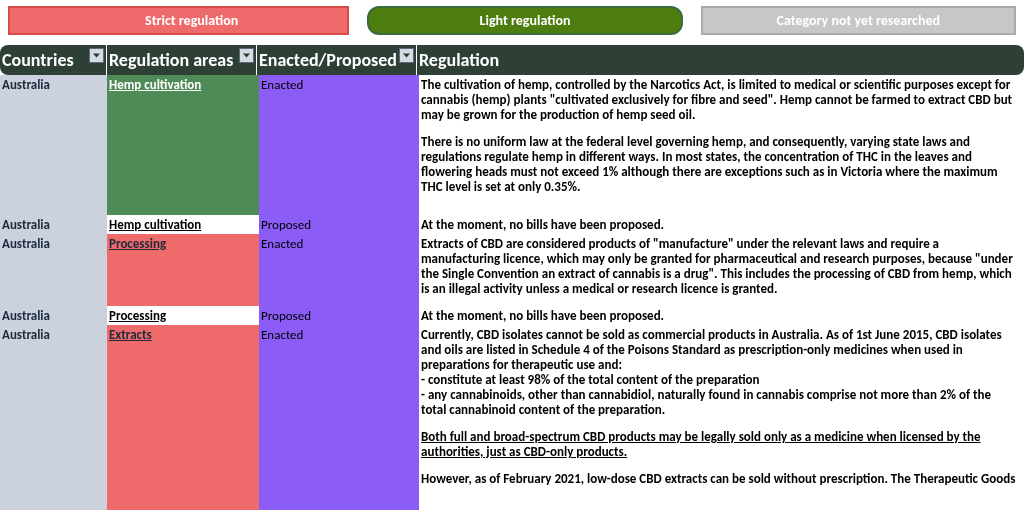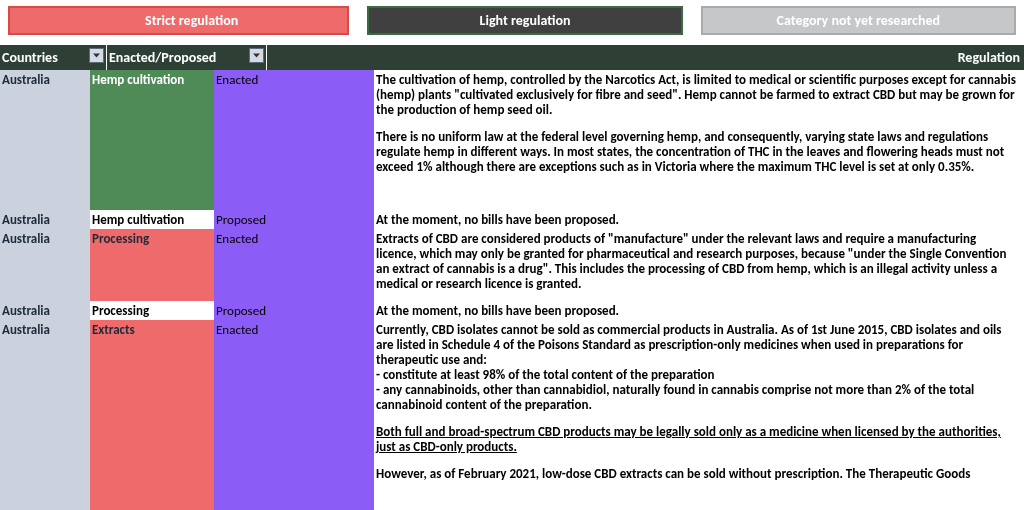--- a/index.html
+++ b/index.html
@@ -20,34 +20,35 @@
   .legend-item {
     flex: 1;
     text-align: center;
     font-weight: bold;
     font-size: 14px;
     padding: 4px 0;
     border: 2px solid;
   }
   .leg-strict { background:#ef6b6b; border-color:#d84a4a; color:#fff;padding-left:26px; }
   .leg-mild   { background:#f5c438; border-color:#d7a91e; color:#fff; }
-  .leg-light  { background:#404040; border-color:#3a6b41; color:#fff; }
+  .leg-light  { background:#4d7c0f; border-color:#3a6b41; color:#fff;border-radius:12px; }
   .leg-none   { background:#c5c7c9; border-color:#a8aaac; color:#fff; }
 
   .grid-header {
     display: flex;
     background: #2e4036;
     color: #fff;
     font-weight: bold;
-    font-size: 14px;
+    font-size: 18px;
+    border-radius: 8px;
   }
   .col-country { width: 107px; }
   .col-area    { width: 150px; }
   .col-status  { width: 160px; }
-  .col-reg     { flex: 1; text-align: right; }
+  .col-reg     { flex: 1; text-align: left; }
 
   .hcell {
     position: relative;
     padding: 4px 4px 4px 2px;
     border-right: 1px solid #fff;
   }
   .hcell:last-child { border-right: none; }
   .filter-box {
     position: absolute;
     right: 2px;
@@ -63,22 +64,22 @@
   .filter-box svg { width: 7px; height: 5px; }
 
   .grid-body { display: flex; flex-direction: column; }
   .row { display: flex; align-items: stretch; }
 
   .cell {
     padding: 2px 3px 2px 2px;
     font-weight: bold;
     color: #1d2b3a;
   }
-  .cell-country { width: 90px; background:#ccd1de; color:#1d2b3a; }
-  .cell-area    { width: 124px; min-height:18px; }
+  .cell-country { width: 107px; background:#ccd1de; color:#1d2b3a; }
+  .cell-area    { width: 152px; min-height:18px;text-decoration:underline; }
   .cell-status  { width: 160px; background:#8b5cf6; color:#000; font-weight:normal; }
   .cell-reg     { flex:1; background:#fff; color:#000; font-weight:bold; padding-right:8px; }
   .cell-reg p   { margin:0 0 12px 0; }
   .cell-reg p:last-child { margin-bottom:0; }
 
   .area-green { background:#4e8b56; color:#fff; }
   .area-red   { background:#ef6b6b; color:#1d2b3a; }
   .area-plain { background:#fff; color:#000; }
 </style>
 </head>
@@ -86,20 +87,28 @@
 
 <div class="legend">
   <div class="legend-item leg-strict">Strict regulation</div>
   <div class="legend-item leg-light">Light regulation</div>
   <div class="legend-item leg-none">Category not yet researched</div>
 </div>
 
 <div class="grid-header">
   <div class="hcell col-country">
     <span>Countries</span>
+    <span class="filter-box">
+      <svg viewBox="0 0 10 6">
+          <path d="M0 0 L10 0 L5 6 Z" fill="#333"></path>
+        </svg>
+    </span>
+  </div>
+  <div class="hcell col-area">
+    <span>Regulation areas</span>
     <span class="filter-box">
       <svg viewBox="0 0 10 6">
           <path d="M0 0 L10 0 L5 6 Z" fill="#333"></path>
         </svg>
     </span>
   </div>
   <div class="hcell col-status">
     <span>Enacted/Proposed</span>
     <span class="filter-box">
       <svg viewBox="0 0 10 6">

